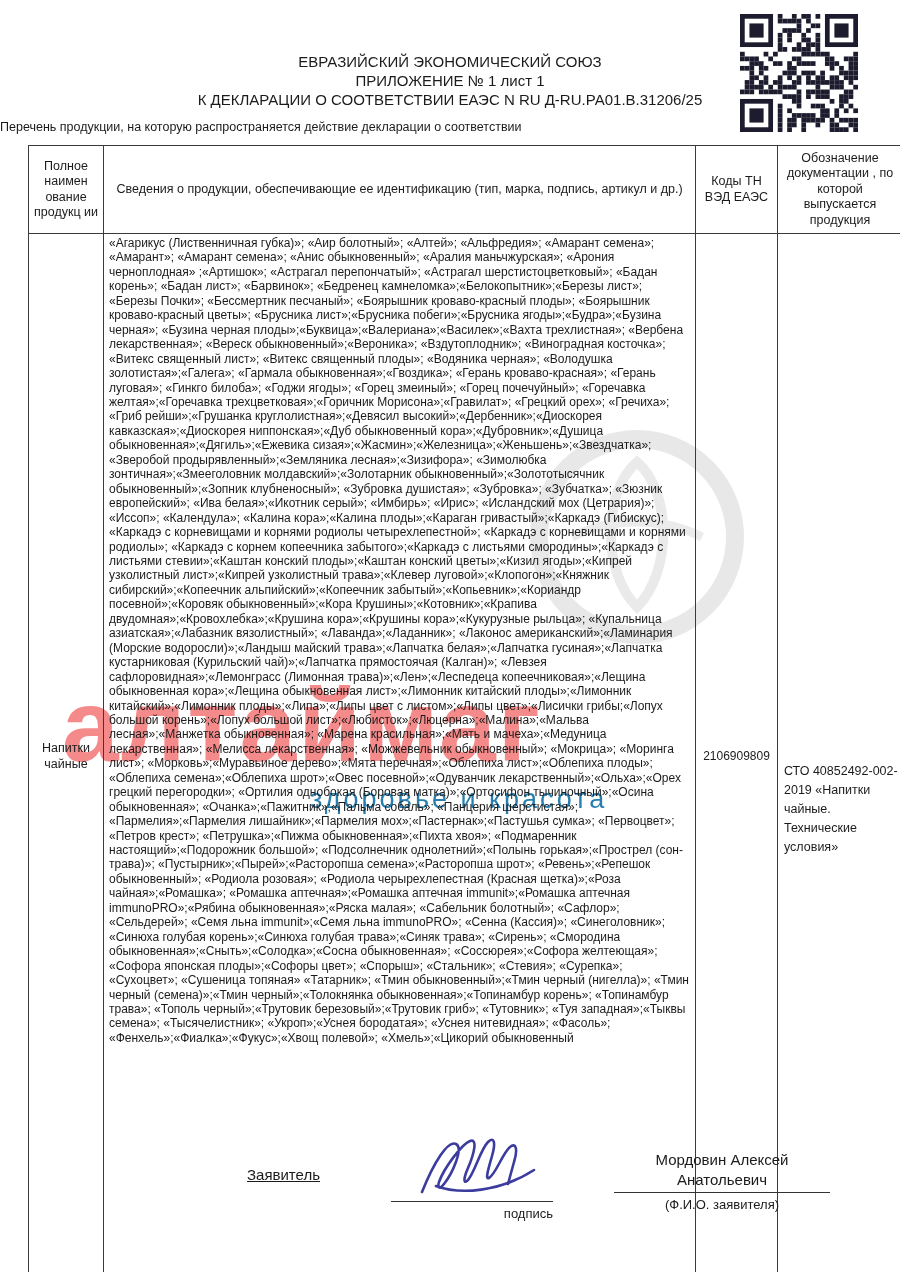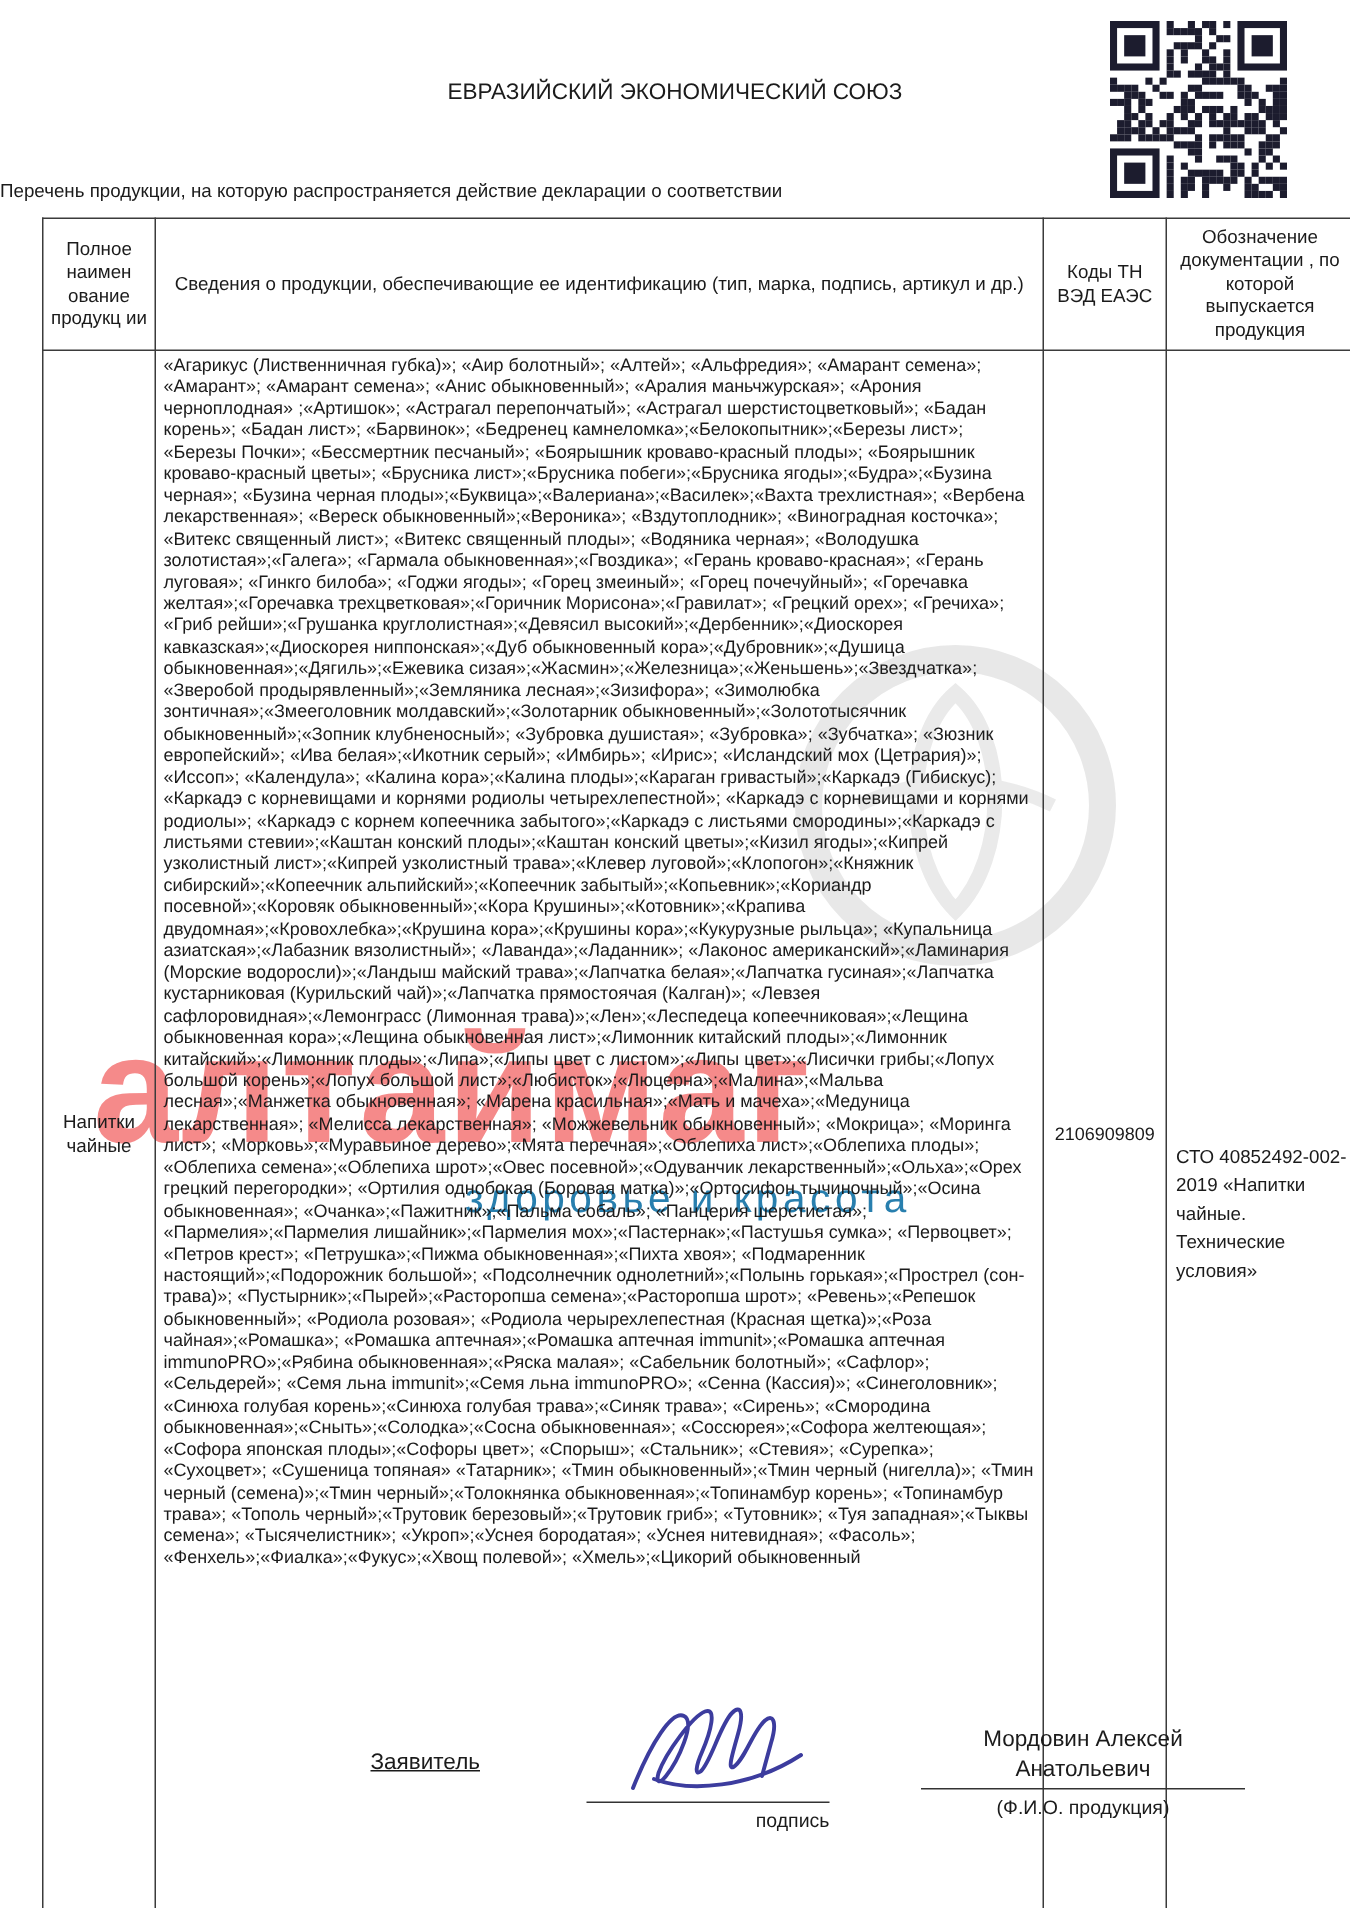--- a/index.html
+++ b/index.html
@@ -61,20 +61,22 @@
 <div class="wm-logo">
   <svg width="230" height="230" viewBox="0 0 230 230">
     <circle cx="115" cy="115" r="98" fill="none" stroke="#d6d6d6" stroke-width="18"></circle>
     <path d="M115,40 C150,70 150,150 115,185 C80,150 80,70 115,40 Z" fill="none" stroke="#d9d9d9" stroke-width="10"></path>
     <path d="M50,115 C90,95 140,95 180,115" fill="none" stroke="#dcdcdc" stroke-width="9"></path>
   </svg>
 </div>
 
 <div class="doc-header">
   <div>ЕВРАЗИЙСКИЙ ЭКОНОМИЧЕСКИЙ СОЮЗ</div>
+  <div>ПРИЛОЖЕНИЕ № 1 лист 1</div>
+  <div>К ДЕКЛАРАЦИИ О СООТВЕТСТВИИ ЕАЭС N RU Д-RU.РА01.В.31206/25</div>
 </div>
 <div class="doc-subtitle">Перечень продукции, на которую распространяется действие декларации о соответствии</div>
 
 <div class="qr" id="qr"><svg width="118" height="118" xmlns="http://www.w3.org/2000/svg">
       <rect x="37.76" y="0" width="4.72" height="4.72" fill="#1c1c2e"></rect>
       <rect x="51.919999999999995" y="0" width="4.72" height="4.72" fill="#1c1c2e"></rect>
       <rect x="61.36" y="0" width="4.72" height="4.72" fill="#1c1c2e"></rect>
       <rect x="66.08" y="0" width="4.72" height="4.72" fill="#1c1c2e"></rect>
       <rect x="75.52" y="0" width="4.72" height="4.72" fill="#1c1c2e"></rect>
       <rect x="37.76" y="4.72" width="4.72" height="4.72" fill="#1c1c2e"></rect>
@@ -338,14 +340,14 @@
       <g fill="none" stroke="#3c3c9e" stroke-width="2.6" stroke-linecap="round">
         <path d="M14,60 C26,30 40,8 48,12 C56,16 44,42 36,52 C32,57 29,57 31,50 C36,36 54,12 62,9 C70,6 66,22 60,36 C56,45 55,52 59,49 C66,43 72,18 80,10 C86,4 88,10 84,24 C80,38 77,48 81,46 C88,42 94,22 102,15 C108,10 110,17 106,30 L100,52"></path>
         <path d="M28,54 C52,63 92,60 126,38"></path>
       </g>
     </svg>
   </div>
   <div class="sig-line"></div>
   <div class="sig-caption">подпись</div>
   <div class="name-block">Мордовин Алексей Анатольевич</div>
   <div class="name-line"></div>
-  <div class="name-caption">(Ф.И.О. продукция)</div>
+  <div class="name-caption">(Ф.И.О. заявителя)</div>
 </div>
 
 </body></html>

